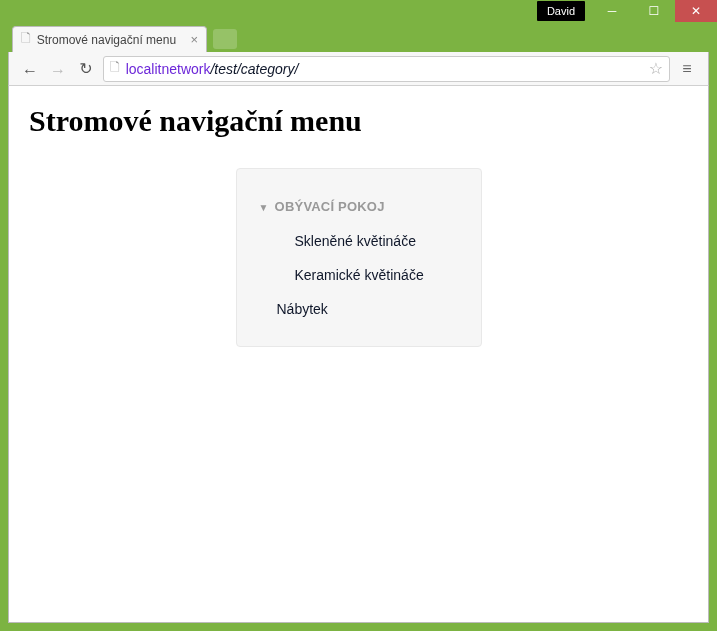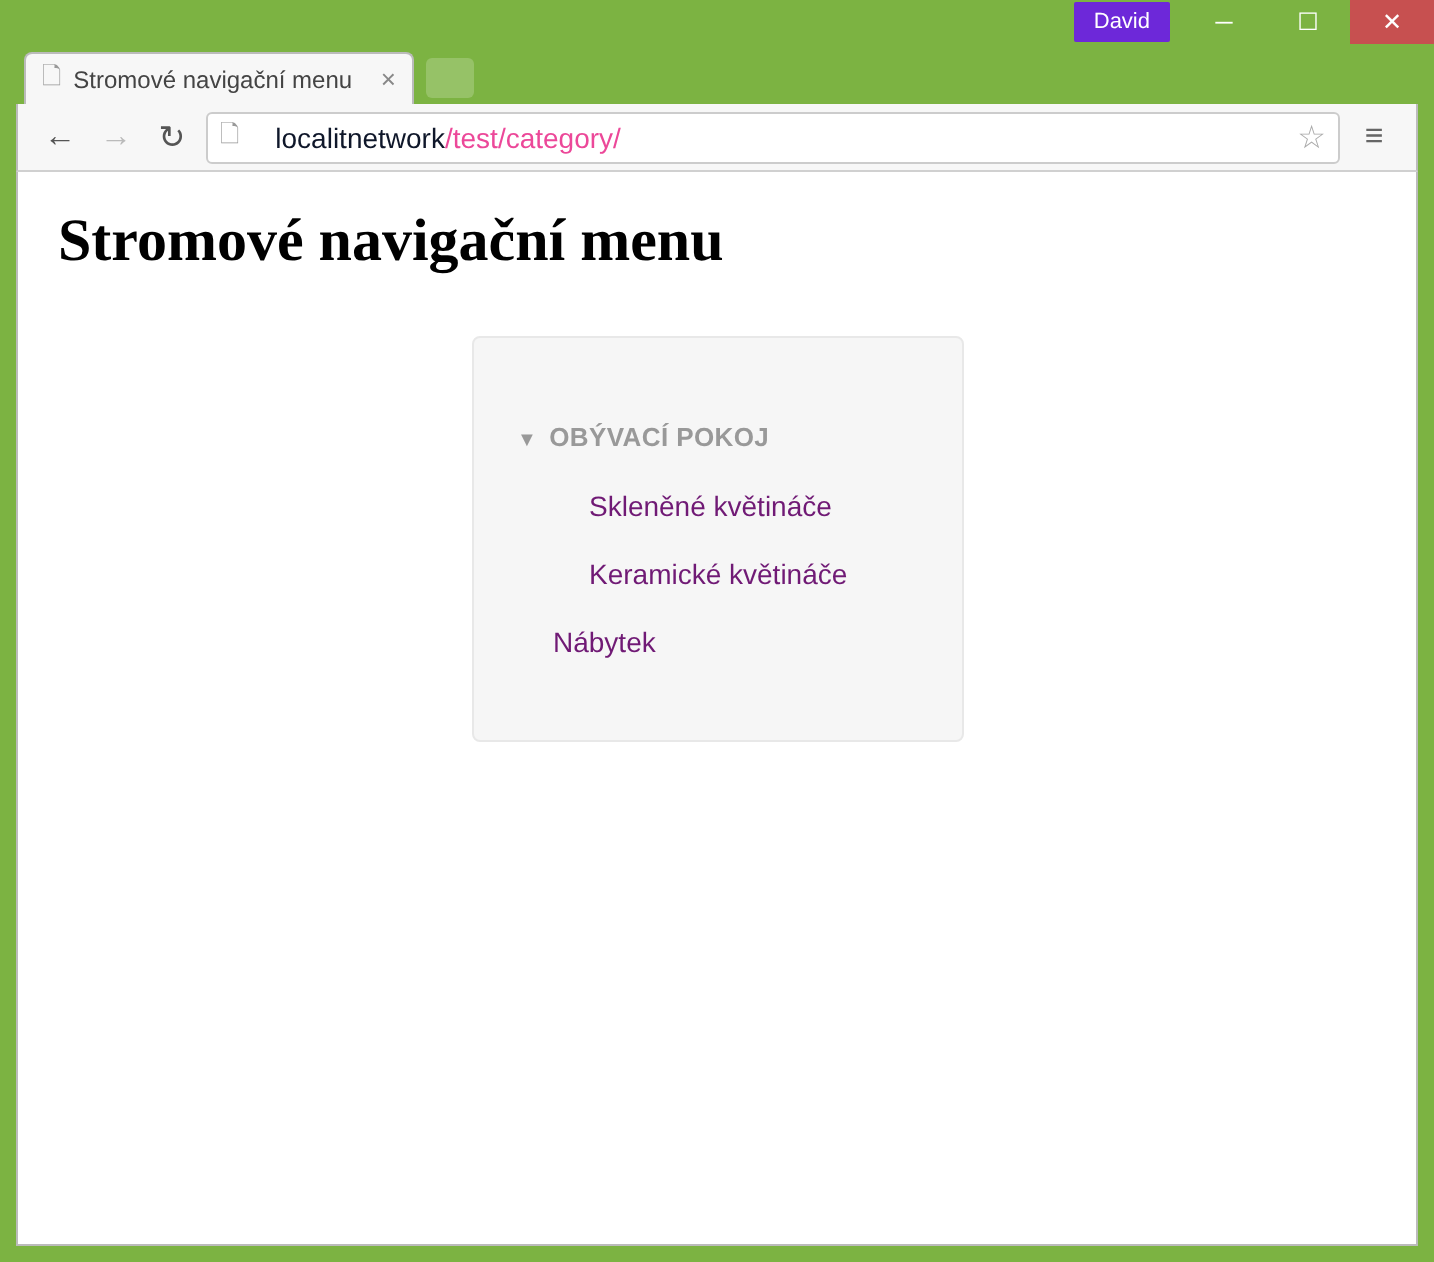--- a/index.html
+++ b/index.html
@@ -17,21 +17,21 @@
     }
     
     .window-titlebar {
       height: 22px;
       background: #7cb342;
       display: flex;
       justify-content: flex-end;
       align-items: stretch;
     }
     .user-badge {
-      background: #6d28d9;
+      background: #000000;
       color: #fff;
       font-size: 11px;
       padding: 2px 10px;
       display: flex;
       align-items: center;
       border-radius: 1px;
       margin-right: 6px;
       margin-top: 1px;
       margin-bottom: 1px;
     }
@@ -129,25 +129,25 @@
       padding: 0 6px;
       font-size: 14px;
       color: #333;
     }
     .omnibox .page-icon-small {
       color: #999;
       font-size: 12px;
       margin-right: 6px;
     }
     .url-host {
+      color: #6d28d9;
+    }
+    .url-path {
       color: #0f172a;
-      margin-left: 12px;
-    }
-    .url-path {
-      color: #ec4899;
+      font-style: italic;
     }
     .omnibox .star {
       margin-left: auto;
       color: #aaa;
       font-size: 16px;
     }
     .menu-btn {
       width: 22px;
       height: 22px;
       display: flex;
@@ -173,38 +173,38 @@
       font-weight: bold;
       color: #000;
       margin-bottom: 30px;
     }
     .tree-menu {
       width: 246px;
       margin: 0 auto;
       background: #f6f6f6;
       border: 1px solid #e8e8e8;
       border-radius: 4px;
-      padding: 32px 22px;
+      padding: 20px 22px;
     }
     .tree-category {
       font-size: 13px;
       font-weight: bold;
       color: #999;
       padding: 10px 0;
       letter-spacing: 0.2px;
     }
     .tree-category .arrow {
       margin-right: 6px;
       font-size: 10px;
       color: #999;
     }
     .tree-link {
       display: block;
       font-size: 14px;
-      color: #701a75;
+      color: #0f172a;
       padding: 9px 0;
       text-decoration: none;
     }
     .lvl1 { padding-left: 0; }
     .lvl2 { padding-left: 18px; }
     .lvl3 { padding-left: 36px; }
   </style>
 </head>
 <body>
 

